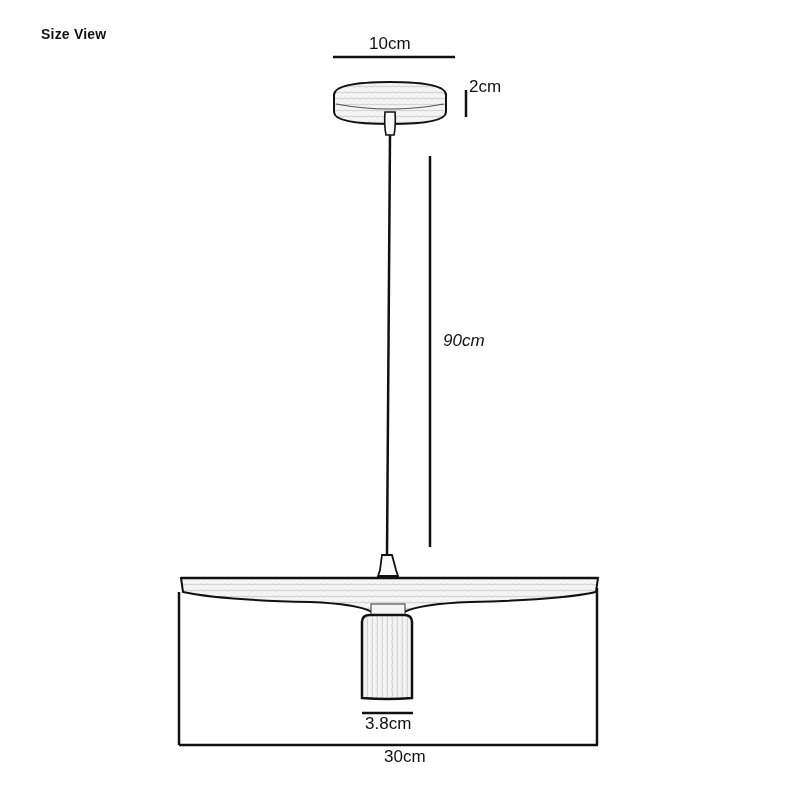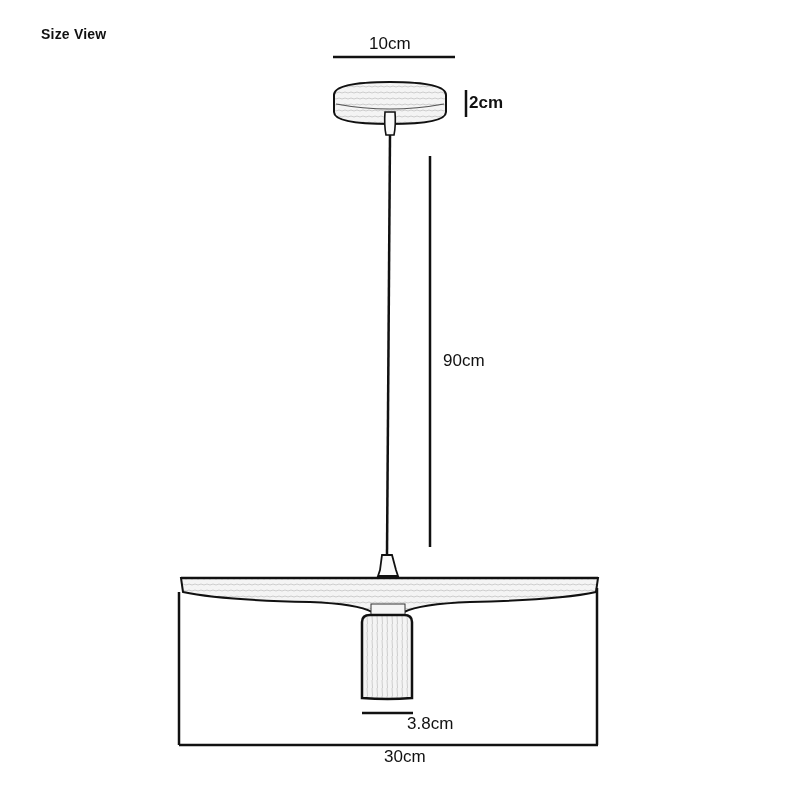--- a/index.html
+++ b/index.html
@@ -53,16 +53,16 @@
   <line x1="362" y1="713" x2="413" y2="713" stroke="#111" stroke-width="2.5"></line>
 
   <g stroke="#111" stroke-width="2.5" fill="none">
     <line x1="179" y1="592" x2="179" y2="745"></line>
     <line x1="597" y1="588" x2="597" y2="745"></line>
     <line x1="179" y1="745" x2="598" y2="745"></line>
   </g>
 </svg>
 
 <div class="label" style="left:369px; top:34px;text-align:right;">10cm</div>
-<div class="label" style="left:469px; top:93px;font-weight:bold;">2cm</div>
-<div class="label" style="left:443px; top:351px;">90cm</div>
-<div class="label" style="left:365px; top:714px;margin-left:42px;">3.8cm</div>
+<div class="label" style="left:469px; top:77px;">2cm</div>
+<div class="label" style="left:443px; top:331px;font-style:italic;">90cm</div>
+<div class="label" style="left:365px; top:714px;">3.8cm</div>
 <div class="label" style="left:384px; top:747px;">30cm</div>
 
 </body></html>

